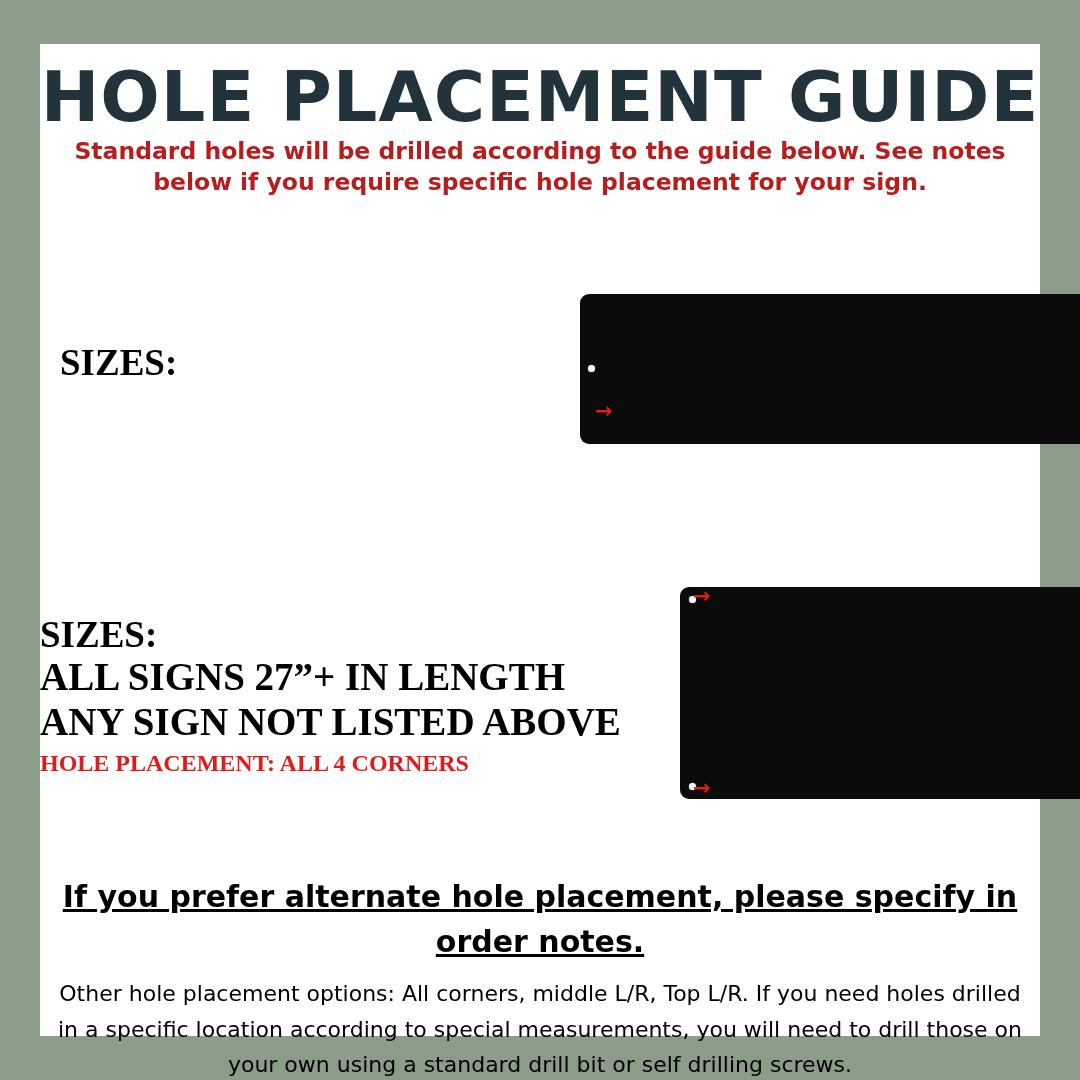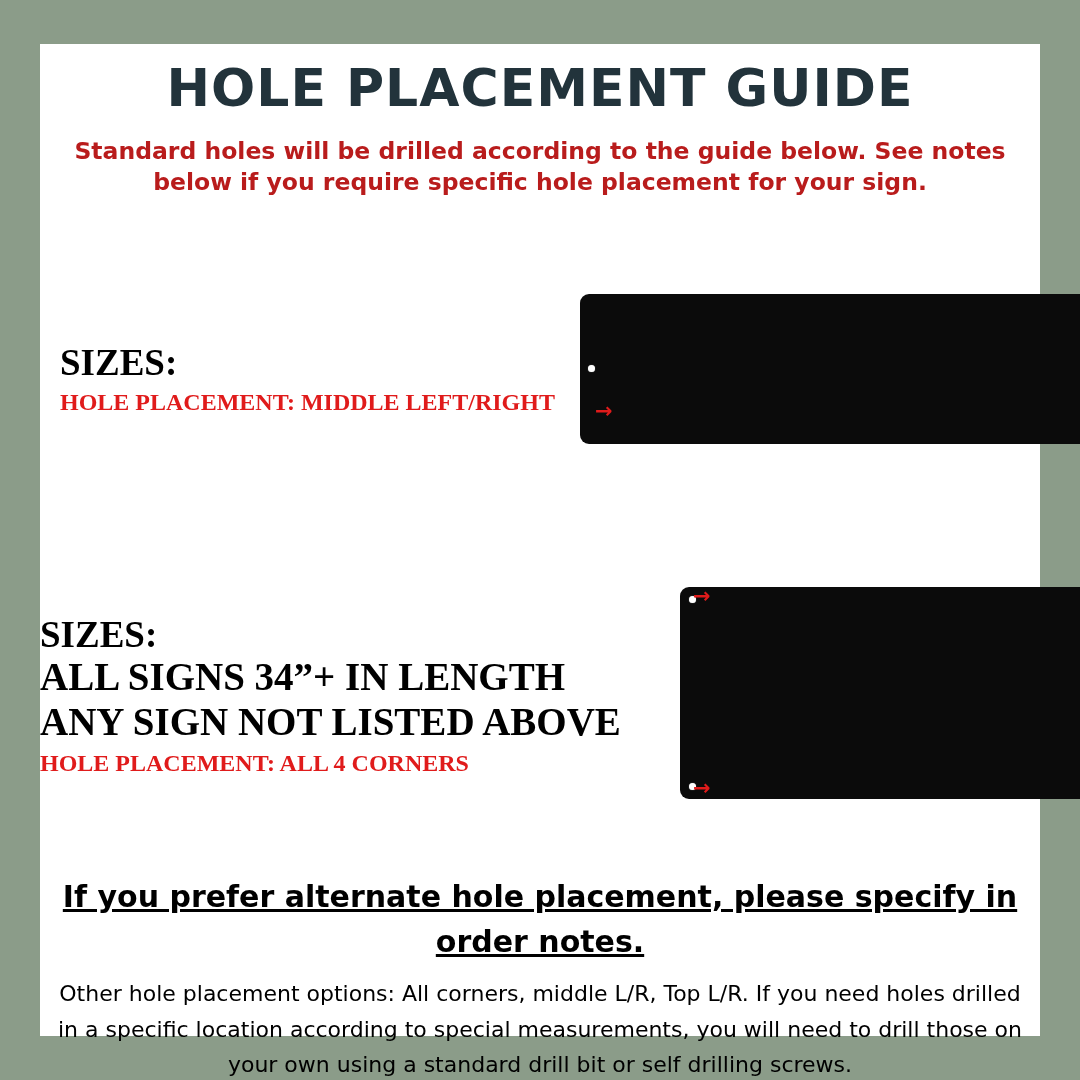--- a/index.html
+++ b/index.html
@@ -30,21 +30,21 @@
   
   .title {
     position: absolute;
     left: 0;
     top: 18px;
     width: 1000px;
     text-align: center;
     color: #22333b;
     font-family: "DejaVu Sans", sans-serif;
     font-weight: bold;
-    font-size: 52px;
+    font-size: 70px;
     letter-spacing: 1px;
     line-height: 1;
     white-space: nowrap;
   }
   .subtitle {
     position: absolute;
     left: 28px;
     top: 92px;
     width: 944px;
     text-align: center;
@@ -166,35 +166,34 @@
     <div class="title">HOLE PLACEMENT GUIDE</div>
     <div class="subtitle">Standard holes will be drilled according to the guide below. See notes below if you require specific hole placement for your sign.</div>
 
     <div class="sign sign-1">
       <span class="hole" style="left:8px; top:71px;"></span>
     </div>
     <div class="arrow" style="left:555px; top:357px;">→</div>
 
     <div class="block block-1">
       <div class="sizes-label">SIZES:</div>
-      <div class="placement">HOLE PLACEMENT: MIDDLE LEFT/RIGHT</div>
     </div>
 
     <div class="sign sign-2">
       <span class="hole" style="left:9px; top:9px;"></span>
 
       <span class="hole" style="left:9px; bottom:9px;"></span>
 
     </div>
     <div class="arrow" style="left:653px; top:542px;">→</div>
     <div class="arrow" style="left:653px; top:734px;">→</div>
 
     <div class="block block-2">
       <div class="sizes-label">SIZES:</div>
-      <div class="sizes-values">ALL SIGNS 34”+ IN LENGTH</div>
+      <div class="sizes-values">ALL SIGNS 27”+ IN LENGTH</div>
       <div class="sizes-values">ANY SIGN NOT LISTED ABOVE</div>
       <div class="placement">HOLE PLACEMENT: ALL 4 CORNERS</div>
     </div>
 
     <div class="footer">
       <div class="note-heading">If you prefer alternate hole placement, please specify in order notes.</div>
       <div class="note-body">Other hole placement options: All corners, middle L/R, Top L/R. If you need holes drilled in a specific location according to special measurements, you will need to drill those on your own using a standard drill bit or self drilling screws.</div>
     </div>
 
   </div>

